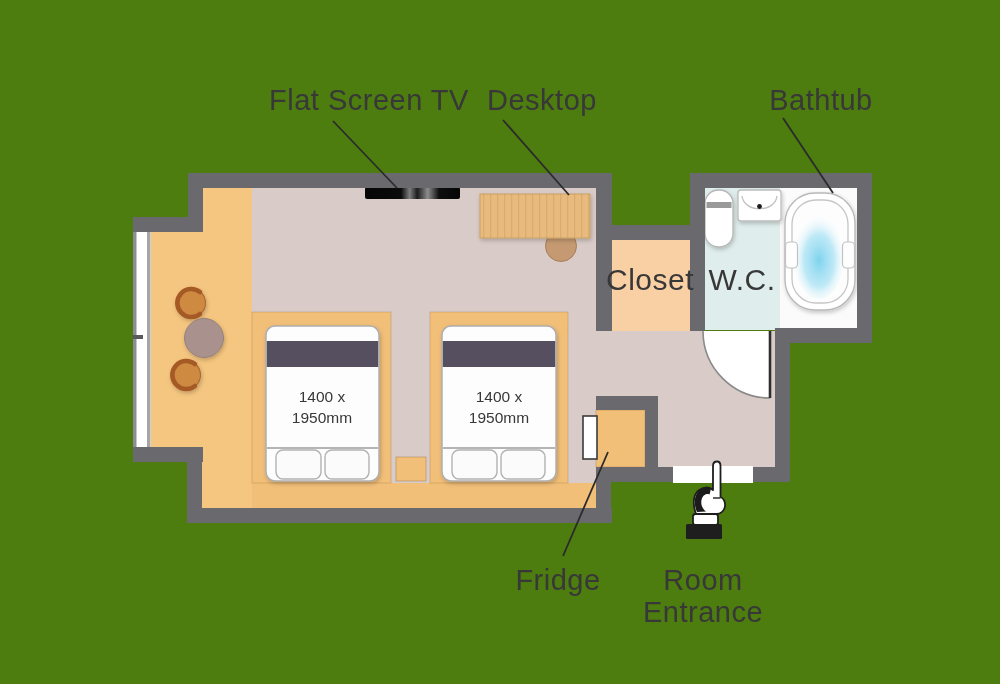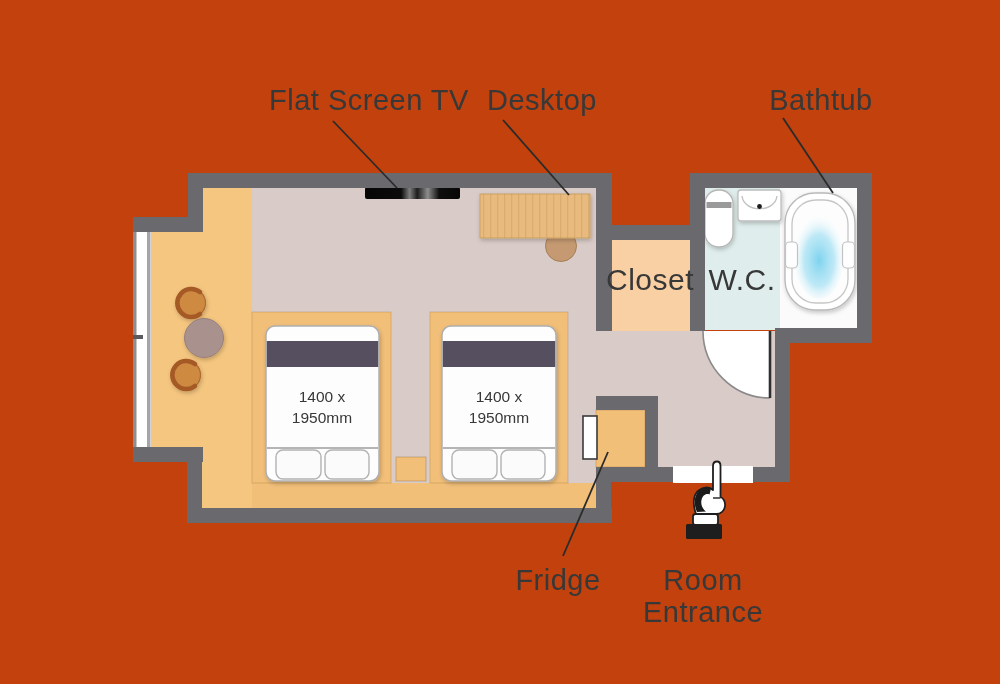--- a/index.html
+++ b/index.html
@@ -1,16 +1,16 @@
 <!DOCTYPE html>
 <html><head>
 <meta charset="utf-8">
 <style>
   html,body{margin:0;padding:0;background:#ffffff;}
-  .stage{width:1000px;height:684px;position:relative;background:#c2410c;overflow:hidden;}
+  .stage{width:1000px;height:684px;position:relative;background:#4d7c0f;overflow:hidden;}
   svg{display:block;}
   text{font-family:"Liberation Sans","DejaVu Sans",sans-serif;}
   .label{font-size:29px;letter-spacing:.5px;}
   .room-label{font-size:30px;letter-spacing:.5px;}
   .bed-label{font-size:15.5px;}
 </style>
 </head>
 <body>
 
 <div class="stage">

